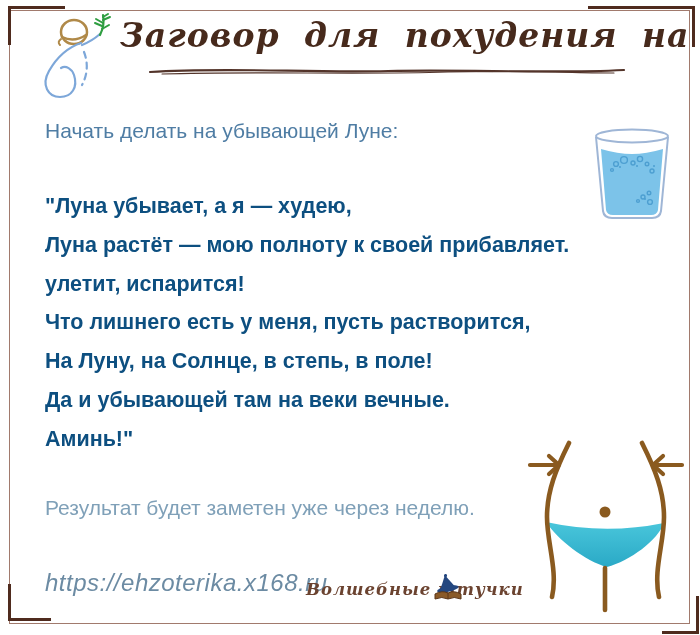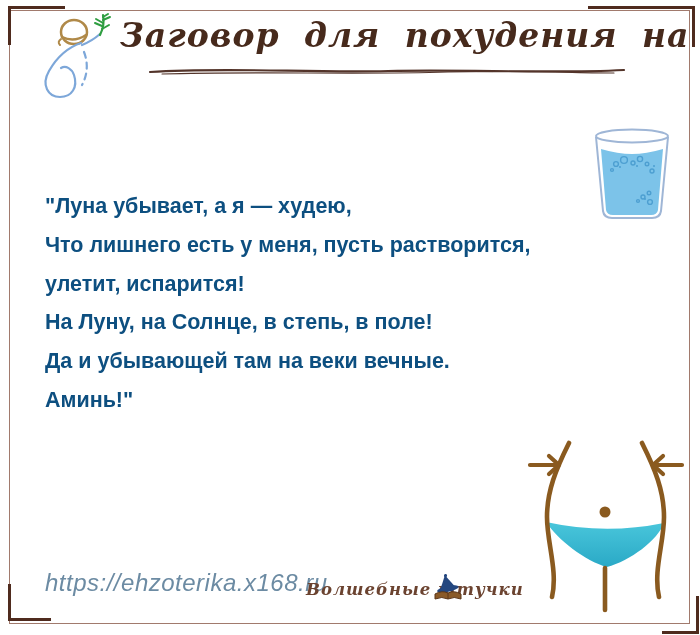--- a/index.html
+++ b/index.html
@@ -72,20 +72,21 @@
   </span>
 
   <div class="abs title">Заговор для похудения на воду</div>
   <span class="abs underline">
     <svg width="478" height="12" viewBox="0 0 478 12">
       <path d="M 2,7 C 80,2 160,8 240,6 C 320,4 400,9 476,5" fill="none" stroke="#53342a" stroke-width="2.2" stroke-linecap="round"></path>
       <path d="M 14,9 C 110,6 210,10 300,7 C 370,5 430,8 466,8" fill="none" stroke="#53342a" stroke-width="1.1" stroke-linecap="round"></path>
     </svg>
   </span>
 
+  <div class="abs intro-line intro-2">Начать делать на убывающей Луне:</div>
 
   <span class="abs glass">
     <svg width="82" height="94" viewBox="0 0 82 94">
       <path d="M 10,22 L 15,83 Q 16,88 22,88 L 60,88 Q 66,88 67,83 L 72,22 Q 55,27 41,27 Q 27,27 10,22 Z" fill="#7cc3e9"></path>
       <g fill="none" stroke="#4d9fd1" stroke-width="1.4">
         <circle cx="25" cy="37" r="2.4"></circle>
           <circle cx="33" cy="33" r="3.4"></circle>
         <circle cx="42" cy="36" r="2"></circle>
           <circle cx="49" cy="32" r="2.6"></circle>
         <circle cx="56" cy="37" r="1.8"></circle>
@@ -102,27 +103,29 @@
         <circle cx="54" cy="72" r="1"></circle>
           <circle cx="63" cy="39" r="1"></circle>
       </g>
       <path d="M 5,10 L 12,84 Q 13,91 21,91 L 61,91 Q 69,91 70,84 L 77,10" fill="none" stroke="#9fb6d6" stroke-width="2"></path>
       <ellipse cx="41" cy="9" rx="36" ry="6.5" fill="none" stroke="#9fb6d6" stroke-width="2"></ellipse>
     </svg>
   </span>
 
   <div class="abs spell">
     <div>"Луна убывает, а я — худею,</div>
+    <div>Луна растёт — мою полноту к своей прибавляет.</div>
+    <div>улетит, испарится!</div>
     <div>Что лишнего есть у меня, пусть растворится,</div>
-    <div>улетит, испарится!</div>
     <div>На Луну, на Солнце, в степь, в поле!</div>
     <div>Да и убывающей там на веки вечные.</div>
     <div>Аминь!"</div>
   </div>
 
+  <div class="abs result-note">Результат будет заметен уже через неделю.</div>
 
   <span class="abs waist">
     <svg width="190" height="186" viewBox="0 0 190 186">
       <defs>
         <linearGradient id="bik" x1="0" y1="0" x2="0" y2="1">
           <stop offset="0" stop-color="#49c6db"></stop>
           <stop offset="1" stop-color="#2aa9c6"></stop>
         </linearGradient>
       </defs>
       <path d="M 34,95 Q 93,108 152,96 C 146,113 118,134 95,140 C 73,134 46,113 34,95 Z" fill="url(#bik)"></path>

